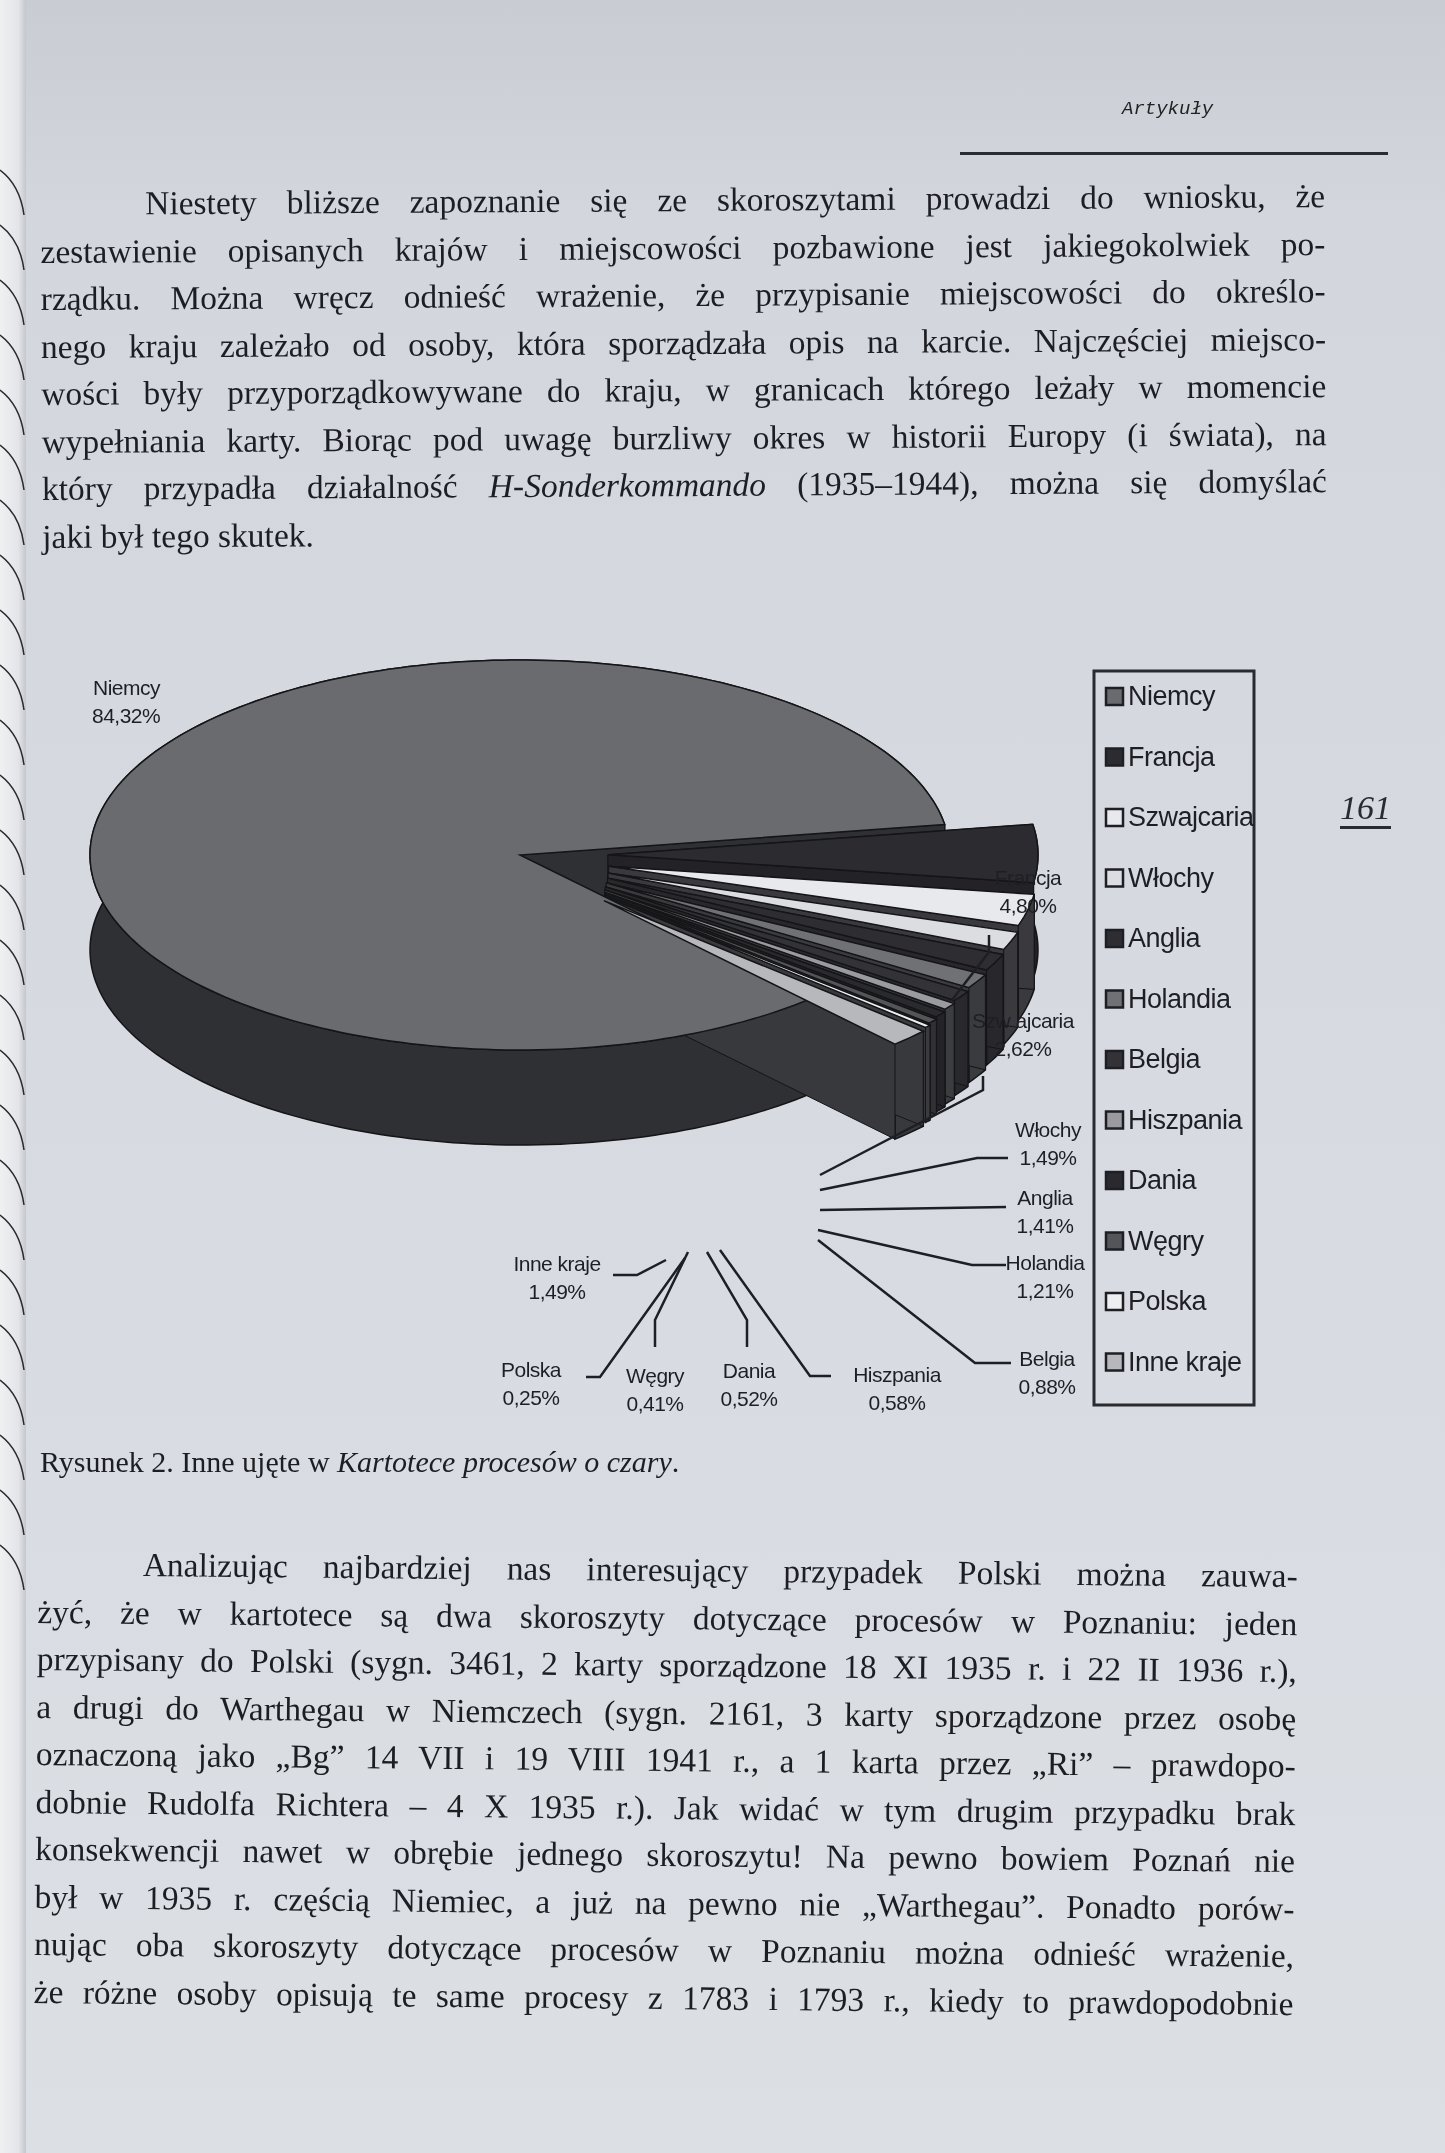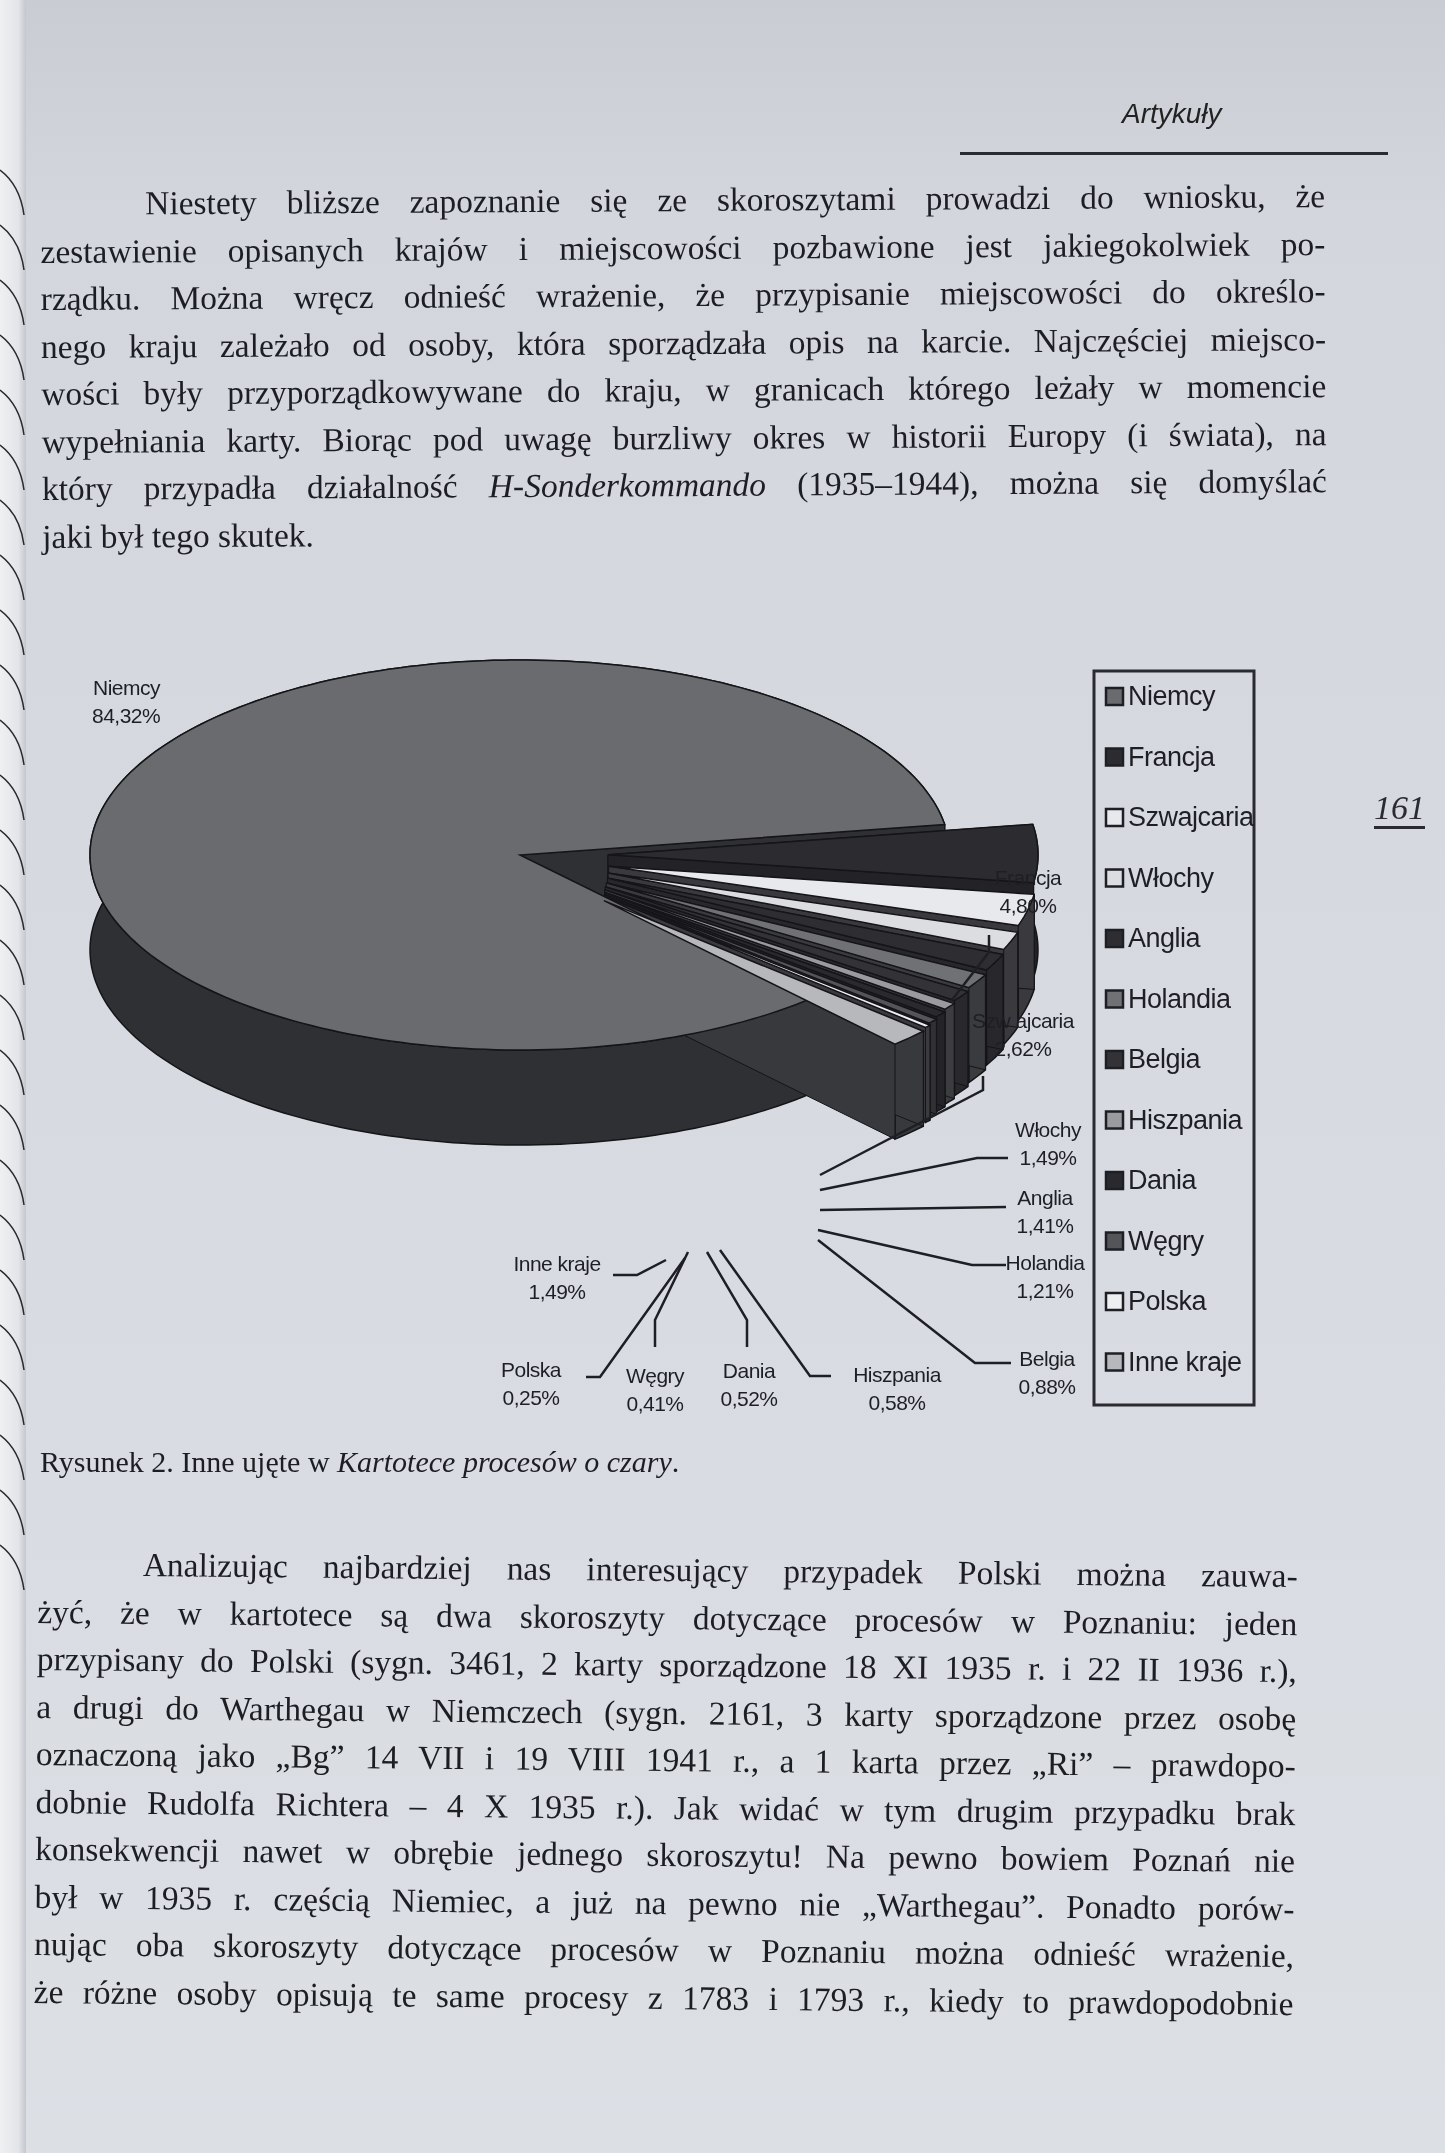--- a/index.html
+++ b/index.html
@@ -10,30 +10,30 @@
     font-family: "Liberation Serif", "DejaVu Serif", serif;
     color: #1c1d22;
   }
   .left-edge {
     position: absolute; left: 0; top: 0; width: 26px; height: 100%;
     background: linear-gradient(90deg, #eef0f2 0%, #e3e5e9 70%, #c4c7ce 100%);
   }
   .left-edge svg { position:absolute; left:0; top:0; }
   .header-title {
     position: absolute; left: 1122px; top: 98px;
-    font-family: Liberation Sans, sans-serif; font-style: italic; font-size: 28px;
+    font-family: Liberation Mono, monospace; font-style: italic; font-size: 19px;
     color: #222;
   }
   .header-rule {
     position: absolute; left: 960px; top: 152px; width: 428px; height: 3px; background: #2b2c31;
   }
   .page-number {
     position: absolute; left: 1340px; top: 790px;
     font-size: 34px; font-style: italic; color: #2a2b30;
-    border-bottom: 3px solid #2a2b30; line-height: 1.05; margin-left: 34px;
+    border-bottom: 3px solid #2a2b30; line-height: 1.05;
   }
   .para {
     position: absolute; left: 40px; width: 1285px;
     font-size: 33.5px; line-height: 47.5px; text-align: justify;
     color: #1d1e23;
   }
   .para .line { display: block; white-space: nowrap; text-align-last: justify; }
   .para .line.last { text-align-last: left; }
   .para .indent { padding-left: 105px; }
   #p1 { top: 180px; transform: rotate(-0.35deg); transform-origin: left top; }

